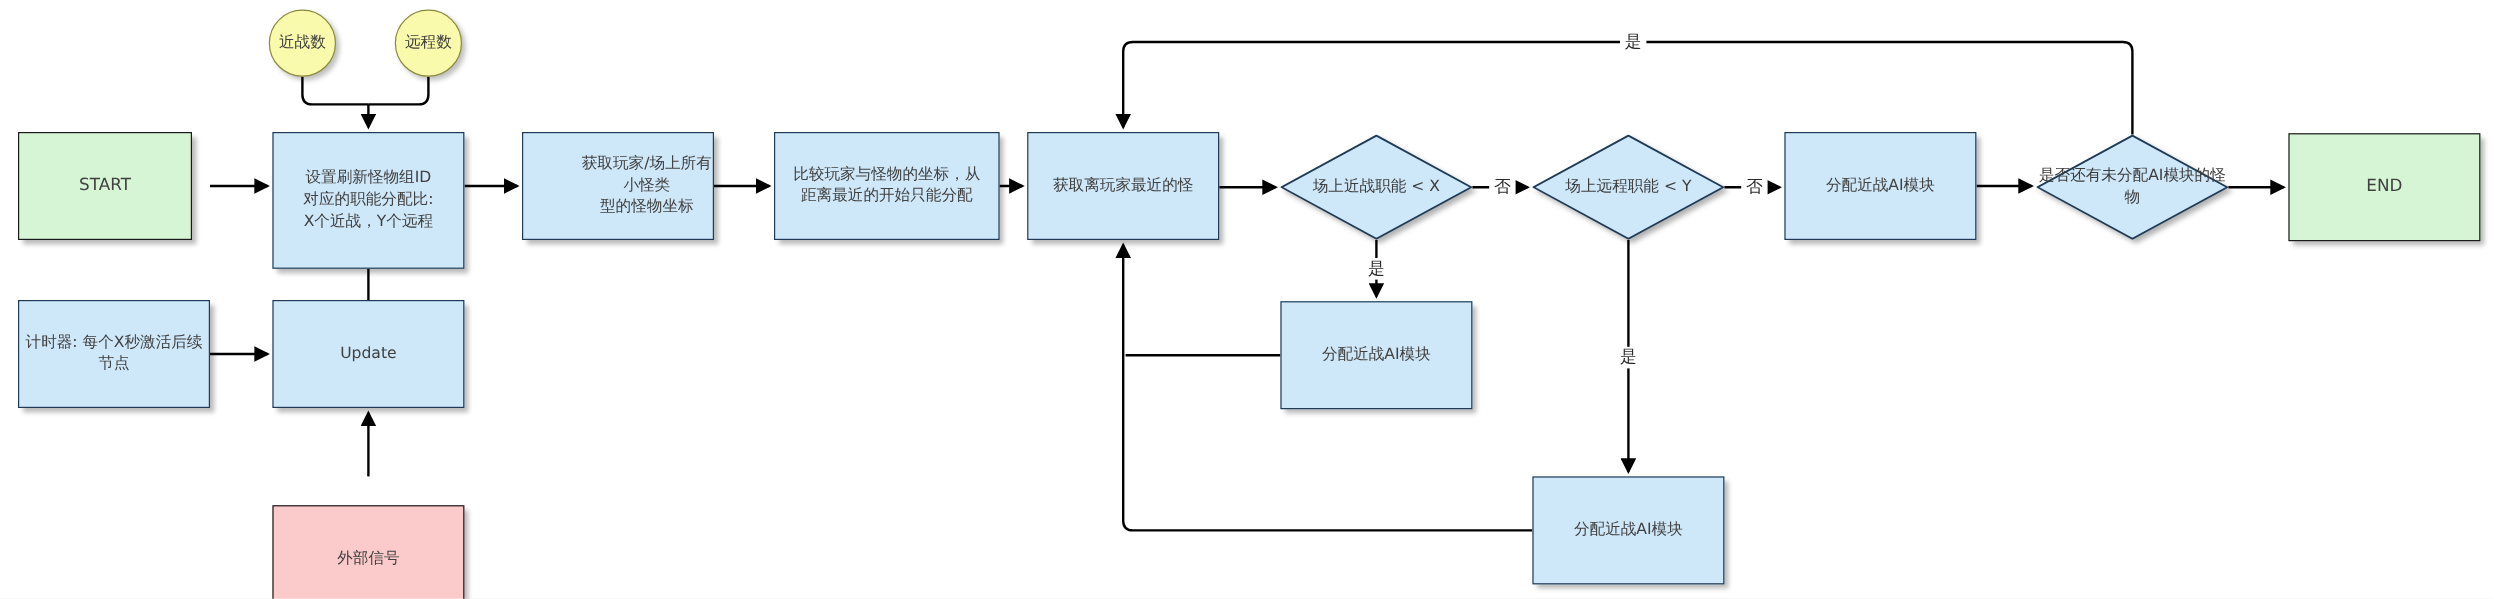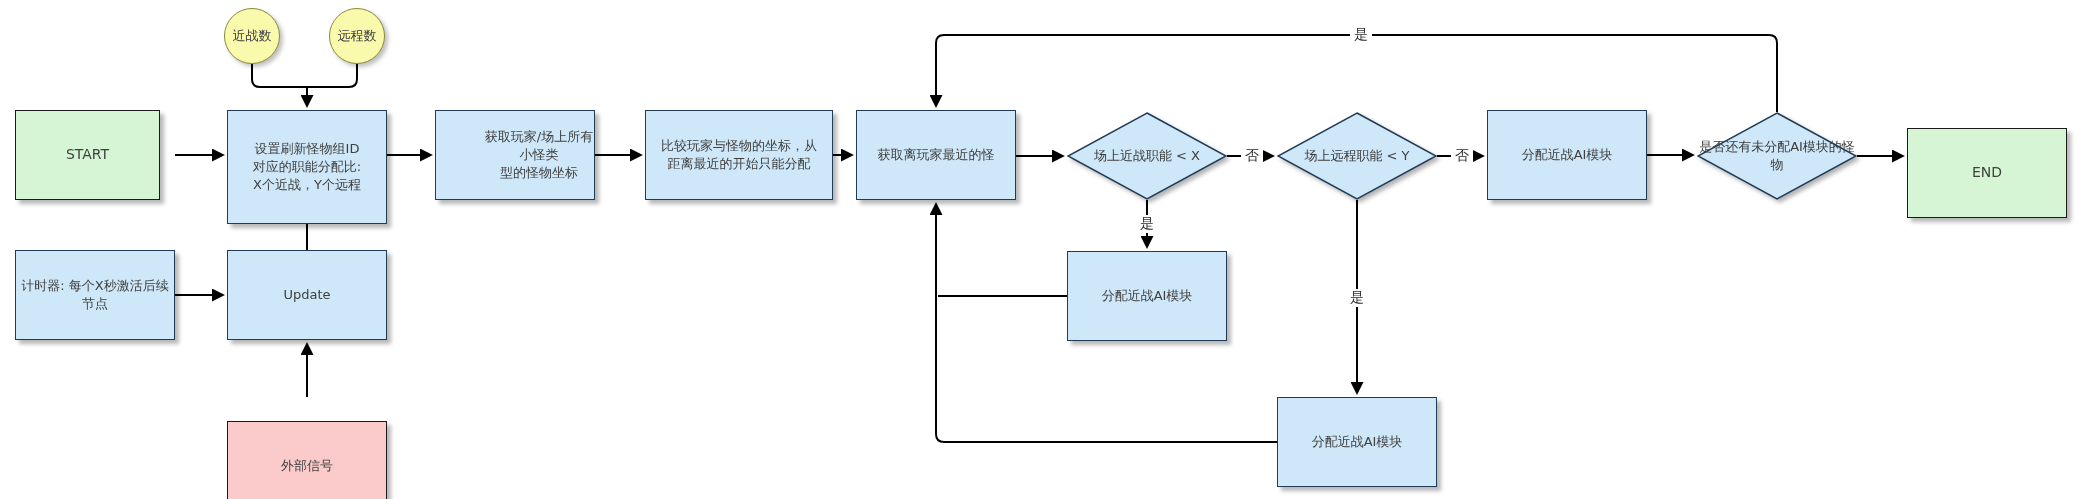--- a/index.html
+++ b/index.html
@@ -89,21 +89,21 @@
 
     <path d="M1777,112 V43 Q1777,35 1769,35 H944 Q936,35 936,43 V106" marker-end="url(#arr)"></path>
 
     <path d="M1857,156 H1903" marker-end="url(#arr)"></path>
   </svg>
 
   <div class="node rect green" style="left:15px; top:110px; width:145px; height:90px;">
     <span>START</span>
   </div>
 
-  <div class="node rect green" style="left:1907px; top:111px; width:160px; height:90px;margin-top:17px;">
+  <div class="node rect green" style="left:1907px; top:111px; width:160px; height:90px;">
     <span>END</span>
   </div>
 
   <div class="node circle" style="left:224px; top:8px; width:56px; height:56px;">
     <span>近战数</span>
   </div>
   <div class="node circle" style="left:329px; top:8px; width:56px; height:56px;">
     <span>远程数</span>
   </div>
 

